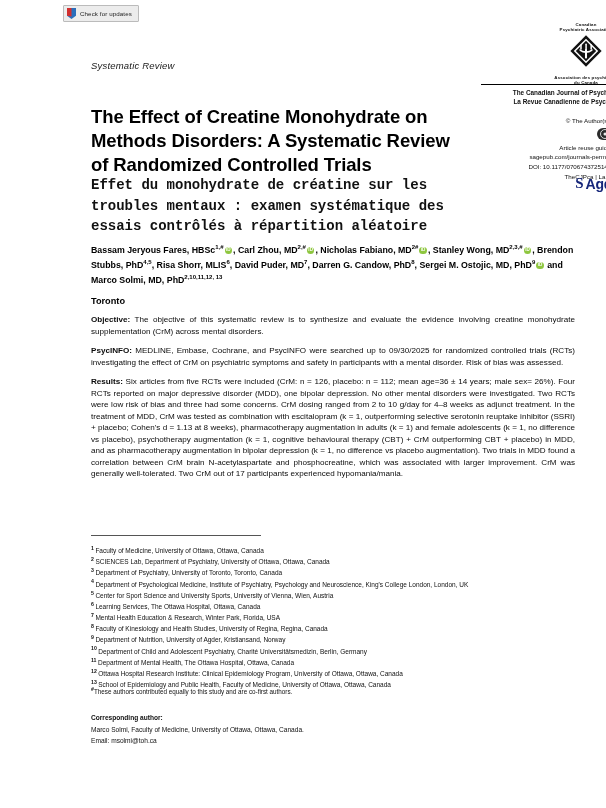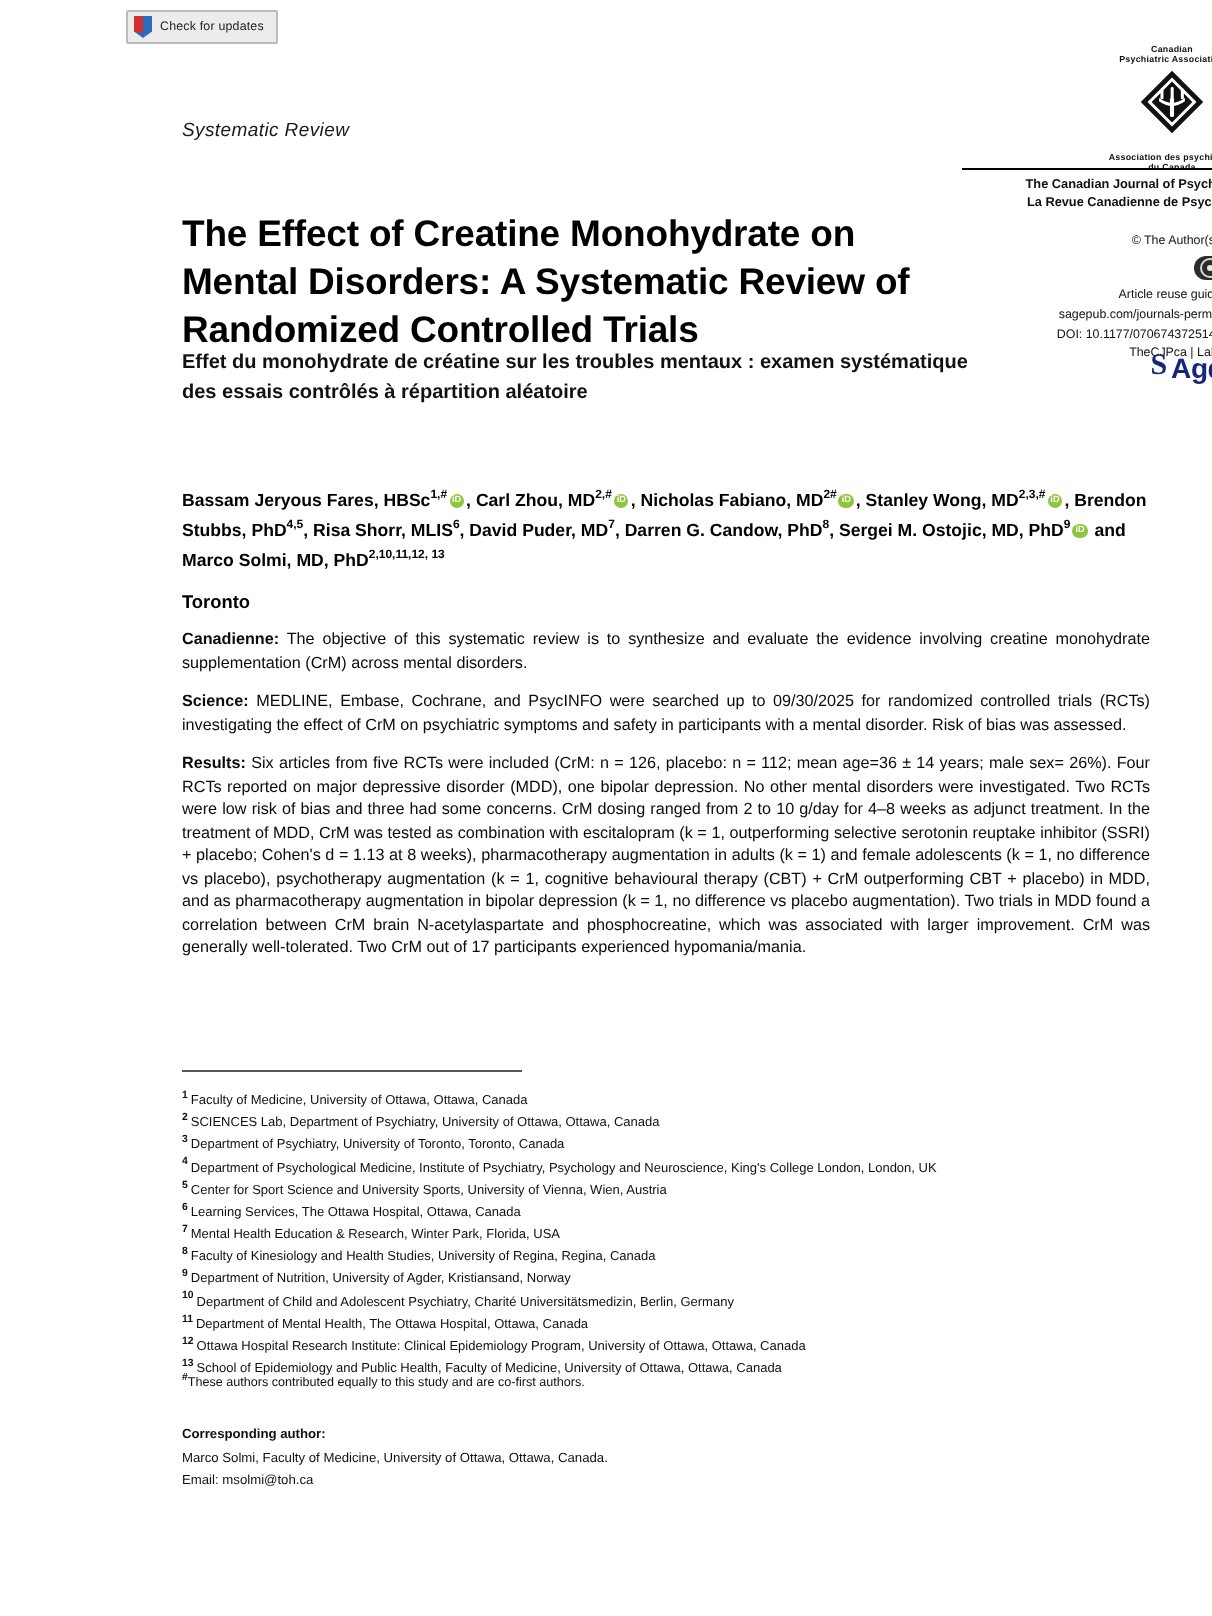--- a/index.html
+++ b/index.html
@@ -184,24 +184,25 @@
     font-weight: bold;
     line-height: 1.28;
     letter-spacing: -.1px;
     color: #000;
   }
   .subtitle {
     position: absolute;
     left: 50px;
     top: 175px;
     width: 400px;
-    font-size: 10px;
+    font-size: 14px;
     font-weight: bold;
     line-height: 1.48;
     color: #111;
+    font-family: Liberation Mono, monospace;
   }
 
   
   .authors {
     position: absolute;
     left: 50px;
     top: 243px;
     width: 500px;
     font-size: 8.8px;
     font-weight: bold;
@@ -359,30 +360,30 @@
     <div class="perm">sagepub.com/journals-permissions</div>
     <div class="doi">DOI: 10.1177/07067437251408171</div>
     <div class="acron">TheCJPca | LaRCPca</div>
   </div>
 
   <div class="sage">
     <span class="s">S</span>
     <span class="w">Agder</span>
   </div>
 
-  <h1 class="title">The Effect of Creatine Monohydrate on Mental Disorders: A Systematic Review of Randomized Controlled Trials</h1>
+  <h1 class="title">The Effect of Creatine Monohydrate on Methods Disorders: A Systematic Review of Randomized Controlled Trials</h1>
   <div class="subtitle">Effet du monohydrate de créatine sur les troubles mentaux : examen systématique des essais contrôlés à répartition aléatoire</div>
 
   <div class="authors"><span>Bassam Jeryous Fares, HBSc</span><sup>1,#</sup><span class="orcid"></span>, <span>Carl Zhou, MD</span><sup>2,#</sup><span class="orcid"></span>, <span>Nicholas Fabiano, MD</span><sup>2#</sup><span class="orcid"></span>, <span>Stanley Wong, MD</span><sup>2,3,#</sup><span class="orcid"></span>, <span>Brendon Stubbs, PhD</span><sup>4,5</sup>, <span>Risa Shorr, MLIS</span><sup>6</sup>, <span>David Puder, MD</span><sup>7</sup>, <span>Darren G. Candow, PhD</span><sup>8</sup>, <span>Sergei M. Ostojic, MD, PhD</span><sup>9</sup><span class="orcid"></span> and <span>Marco Solmi, MD, PhD</span><sup>2,10,11,12, 13</sup></div>
 
   <div class="abstract-wrap">
     <div class="abs-head">Toronto</div>
     <div id="abstract-body">
-        <p class="abs-p"><b>Canadienne:</b> The objective of this systematic review is to synthesize and evaluate the evidence involving creatine monohydrate supplementation (CrM) across mental disorders.</p>
-        <p class="abs-p"><b>Science:</b> MEDLINE, Embase, Cochrane, and PsycINFO were searched up to 09/30/2025 for randomized controlled trials (RCTs) investigating the effect of CrM on psychiatric symptoms and safety in participants with a mental disorder. Risk of bias was assessed.</p>
+        <p class="abs-p"><b>Objective:</b> The objective of this systematic review is to synthesize and evaluate the evidence involving creatine monohydrate supplementation (CrM) across mental disorders.</p>
+        <p class="abs-p"><b>PsycINFO:</b> MEDLINE, Embase, Cochrane, and PsycINFO were searched up to 09/30/2025 for randomized controlled trials (RCTs) investigating the effect of CrM on psychiatric symptoms and safety in participants with a mental disorder. Risk of bias was assessed.</p>
         <p class="abs-p"><b>Results:</b> Six articles from five RCTs were included (CrM: n = 126, placebo: n = 112; mean age=36 ± 14 years; male sex= 26%). Four RCTs reported on major depressive disorder (MDD), one bipolar depression. No other mental disorders were investigated. Two RCTs were low risk of bias and three had some concerns. CrM dosing ranged from 2 to 10 g/day for 4–8 weeks as adjunct treatment. In the treatment of MDD, CrM was tested as combination with escitalopram (k = 1, outperforming selective serotonin reuptake inhibitor (SSRI) + placebo; Cohen's d = 1.13 at 8 weeks), pharmacotherapy augmentation in adults (k = 1) and female adolescents (k = 1, no difference vs placebo), psychotherapy augmentation (k = 1, cognitive behavioural therapy (CBT) + CrM outperforming CBT + placebo) in MDD, and as pharmacotherapy augmentation in bipolar depression (k = 1, no difference vs placebo augmentation). Two trials in MDD found a correlation between CrM brain N-acetylaspartate and phosphocreatine, which was associated with larger improvement. CrM was generally well-tolerated. Two CrM out of 17 participants experienced hypomania/mania.</p>
       </div>
   </div>
 
   <div class="fn-rule"></div>
 
   <div class="affils" id="affils">
       <div class="row"><sup>1</sup>Faculty of Medicine, University of Ottawa, Ottawa, Canada</div>
       <div class="row"><sup>2</sup>SCIENCES Lab, Department of Psychiatry, University of Ottawa, Ottawa, Canada</div>
       <div class="row"><sup>3</sup>Department of Psychiatry, University of Toronto, Toronto, Canada</div>

